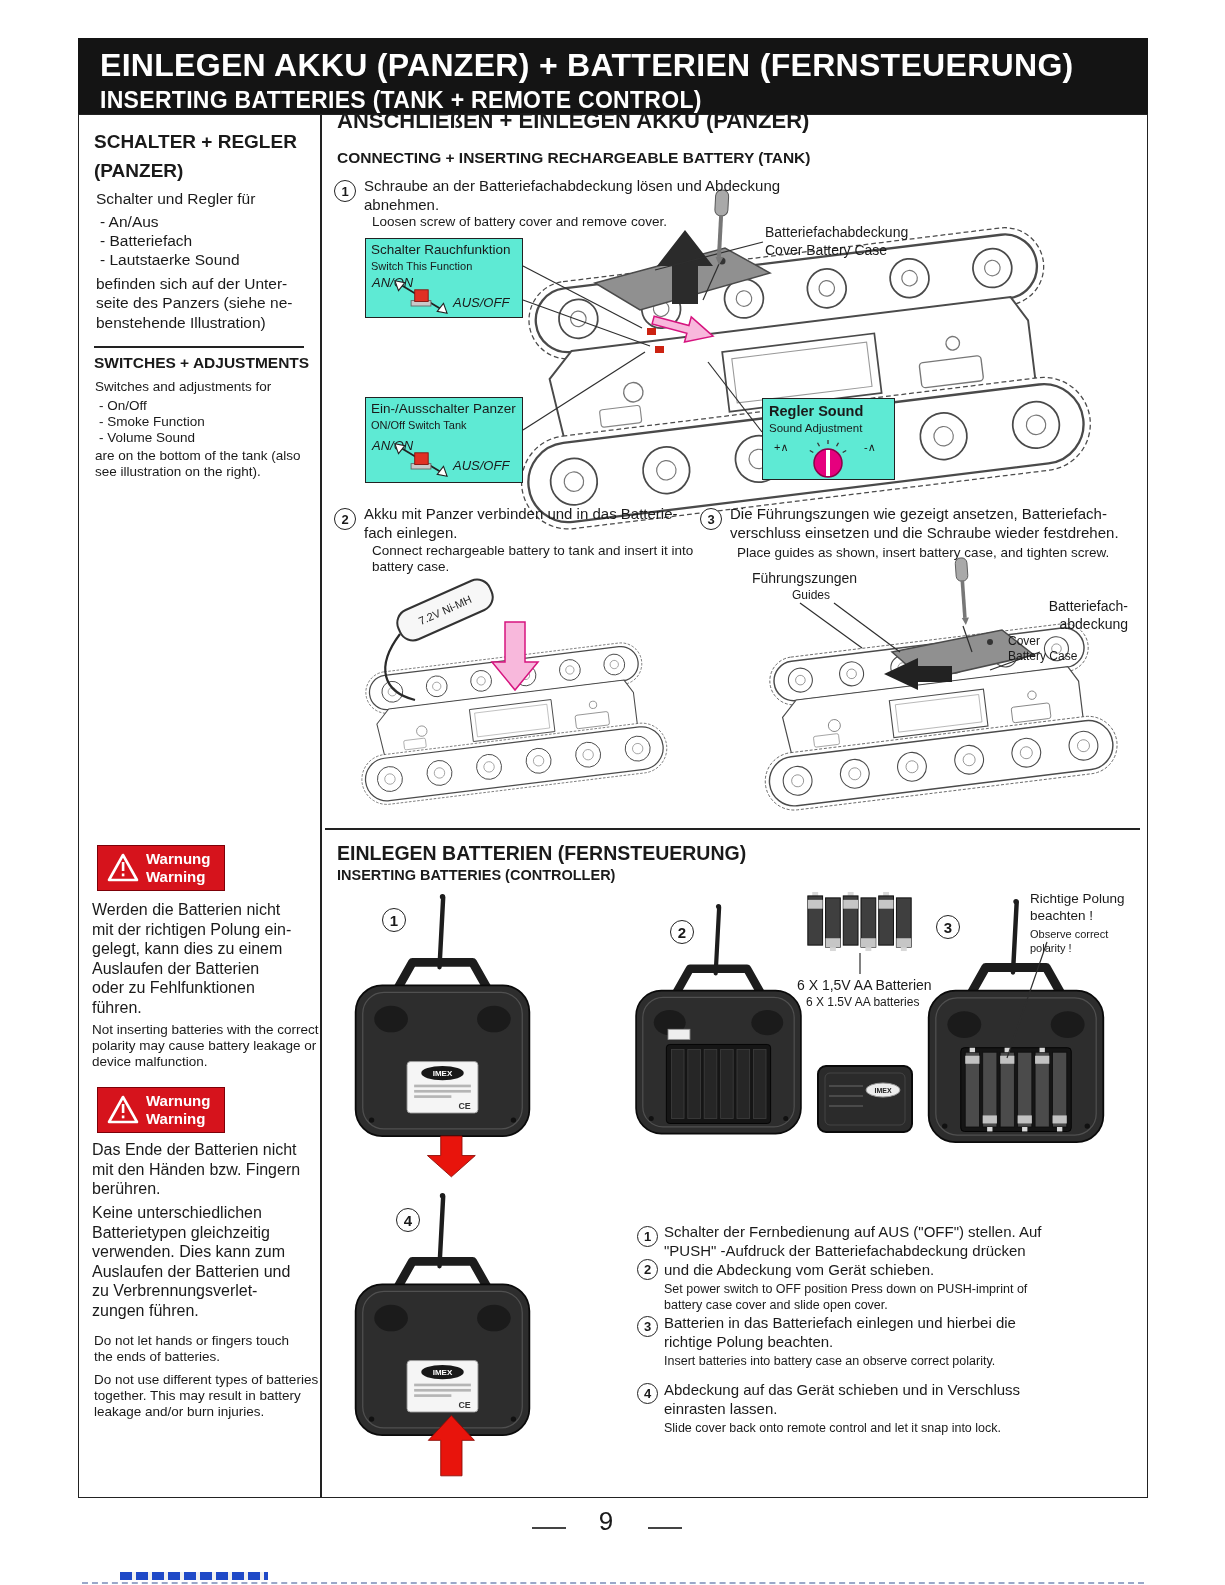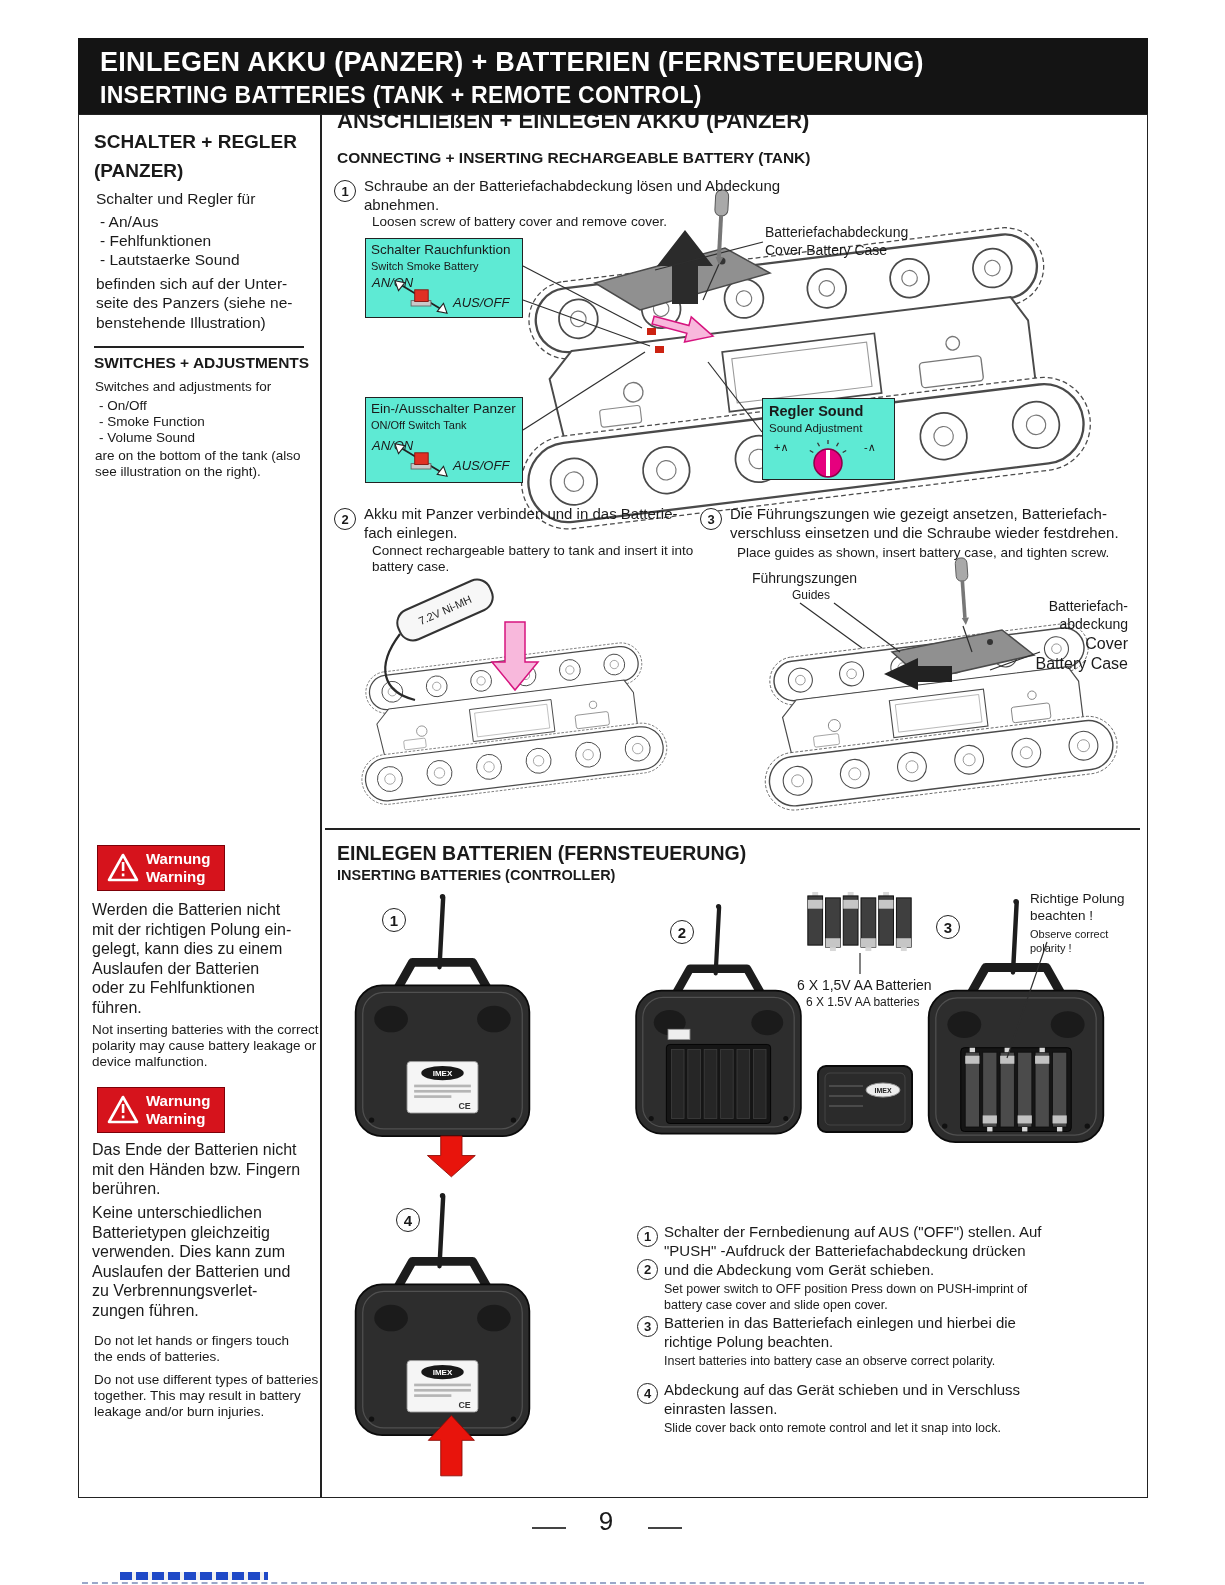--- a/index.html
+++ b/index.html
@@ -4,21 +4,21 @@
 <style>
   *{margin:0;padding:0;box-sizing:border-box}
   html,body{background:#ececec}
   body{font-family:"Liberation Sans",sans-serif;color:#1a1a1a}
   .page{position:relative;width:1225px;height:1585px;background:#fff;margin:0 auto;overflow:hidden}
   .abs{position:absolute}
   .pre{white-space:pre-line}
   .b{font-weight:bold}
   .i{font-style:italic}
   .header{position:absolute;left:78px;top:38px;width:1070px;height:76px;background:#141414;color:#fff;padding:10px 0 0 22px;z-index:6}
-  .header .t1{font-size:27px;font-weight:bold;letter-spacing:.3px;line-height:1.1}
+  .header .t1{font-size:32px;font-weight:bold;letter-spacing:.3px;line-height:1.1}
   .header .t2{font-size:23px;font-weight:bold;letter-spacing:.3px;line-height:1.2;margin-top:4px}
   .frame{position:absolute;left:78px;top:114px;width:1070px;height:1384px;border:1.6px solid #222;background:#fff;z-index:1}
   .vdiv{position:absolute;left:320px;top:114px;width:2px;height:1384px;background:#222;z-index:2}
   .hdiv{position:absolute;background:#222;z-index:2}
   svg.ill{position:absolute;overflow:visible}
   .numc{position:absolute;border:1.6px solid #222;border-radius:50%;display:flex;align-items:center;justify-content:center;font-weight:bold;background:#fff;z-index:6}
   .box{position:absolute;border:1.4px solid #222;background:#5eead4;z-index:6}
   .warnbox{position:absolute;background:#d6131c;border:1px solid #7d0008;color:#fff;display:flex;align-items:center;gap:7px;padding:3px 9px;z-index:6}
   .warnbox .wlines{font-size:15px;font-weight:bold;line-height:1.18}
   .txt{position:absolute;z-index:6}
@@ -122,21 +122,21 @@
     <div class="t2">INSERTING BATTERIES (TANK + REMOTE CONTROL)</div>
   </div>
 
   <div class="frame"></div>
   <div class="vdiv"></div>
 
   <div class="txt pre b" style="left:94px;top:128px;font-size:19px;line-height:1.5">SCHALTER + REGLER
 (PANZER)</div>
   <div class="txt" style="left:96px;top:190px;font-size:15.5px">Schalter und Regler für</div>
   <div class="txt pre" style="left:100px;top:212px;font-size:15.5px;line-height:1.23">- An/Aus
-- Fehlfunktionen
+- Batteriefach
 - Lautstaerke Sound</div>
   <div class="txt pre" style="left:96px;top:274px;font-size:15.5px;line-height:1.25">befinden sich auf der Unter-
 seite des Panzers (siehe ne-
 benstehende Illustration)</div>
   <div class="hdiv" style="left:94px;top:346px;width:210px;height:1.6px"></div>
   <div class="txt b" style="left:94px;top:354px;font-size:15.5px">SWITCHES + ADJUSTMENTS</div>
   <div class="txt" style="left:95px;top:379px;font-size:13.5px">Switches and adjustments for</div>
   <div class="txt pre" style="left:99px;top:398px;font-size:13.5px;line-height:1.2">- On/Off
 - Smoke Function
 - Volume Sound</div>
@@ -211,21 +211,21 @@
     <polygon points="260,2 288,38 273,38 273,76 247,76 247,38 232,38" fill="#2b2b2b"></polygon>
     <rect x="222" y="100" width="9" height="7" fill="#cc2211"></rect>
     <rect x="230" y="118" width="9" height="7" fill="#cc2211"></rect>
     <g transform="translate(262,97) rotate(15)">
       <path d="M-34,0 h36 v-9 l26,13 l-26,13 v-9 h-36 z" fill="#f8b8dc" stroke="#d6147f" stroke-width="1.5"></path>
     </g>
   </svg>
 
   <div class="box" style="left:365px;top:238px;width:158px;height:80px">
     <div class="abs" style="left:5px;top:3px;font-size:13.5px">Schalter Rauchfunktion</div>
-    <div class="abs" style="left:5px;top:21px;font-size:11px">Switch Smoke Battery</div>
+    <div class="abs" style="left:5px;top:21px;font-size:11px">Switch This Function</div>
     <div class="abs i" style="left:6px;top:36px;font-size:13px">AN/ON</div>
     <svg class="ill" viewBox="0 0 66 40" style="left:24px;top:40px;width:62px;height:36px">
         <use href="#switchgfx"></use>
       </svg>
     <div class="abs i" style="left:87px;top:56px;font-size:13px">AUS/OFF</div>
   </div>
 
   <div class="box" style="left:365px;top:397px;width:158px;height:86px">
     <div class="abs" style="left:5px;top:3px;font-size:13.5px">Ein-/Ausschalter Panzer</div>
     <div class="abs" style="left:5px;top:21px;font-size:11px">ON/Off Switch Tank</div>
@@ -262,21 +262,21 @@
 
   <div class="numc" style="left:700px;top:508px;width:22px;height:22px;font-size:13px">3</div>
   <div class="txt pre" style="left:730px;top:505px;font-size:15px;line-height:1.25">Die Führungszungen wie gezeigt ansetzen, Batteriefach-
 verschluss einsetzen und die Schraube wieder festdrehen.</div>
   <div class="txt" style="left:737px;top:545px;font-size:13.5px">Place guides as shown, insert battery case, and tighten screw.</div>
 
   <div class="txt" style="left:752px;top:570px;font-size:14px">Führungszungen</div>
   <div class="txt" style="left:792px;top:588px;font-size:12px">Guides</div>
   <div class="txt pre" style="left:1008px;top:598px;width:120px;font-size:14px;line-height:1.25;text-align:right">Batteriefach-
 abdeckung</div>
-  <div class="txt pre" style="left:1008px;top:634px;width:120px;font-size:16px;line-height:1.25;text-align:right">Cover
+  <div class="txt pre" style="left:1008px;top:634px;width:120px;font-size:12px;line-height:1.25;text-align:left">Cover
 Battery Case</div>
 
   <svg class="ill" viewBox="0 0 325 255" style="left:345px;top:572px;width:325px;height:255px;z-index:2">
     <use href="#tanksym" transform="translate(8,85) scale(0.52)"></use>
     <path d="M55,62 C30,95 38,120 70,128" fill="none" stroke="#2a2a2a" stroke-width="2.2"></path>
     <g transform="translate(100,38) rotate(-24)">
       <rect x="-50" y="-16" width="100" height="32" rx="14" fill="#f7f7f7" stroke="#333" stroke-width="2"></rect>
       <text x="0" y="4" font-size="11" text-anchor="middle" fill="#222">7.2V Ni-MH</text>
     </g>
     <polygon points="160,50 180,50 180,90 193,90 170,118 147,90 160,90" fill="#f8b8dc" stroke="#d6147f" stroke-width="1.5"></polygon>

